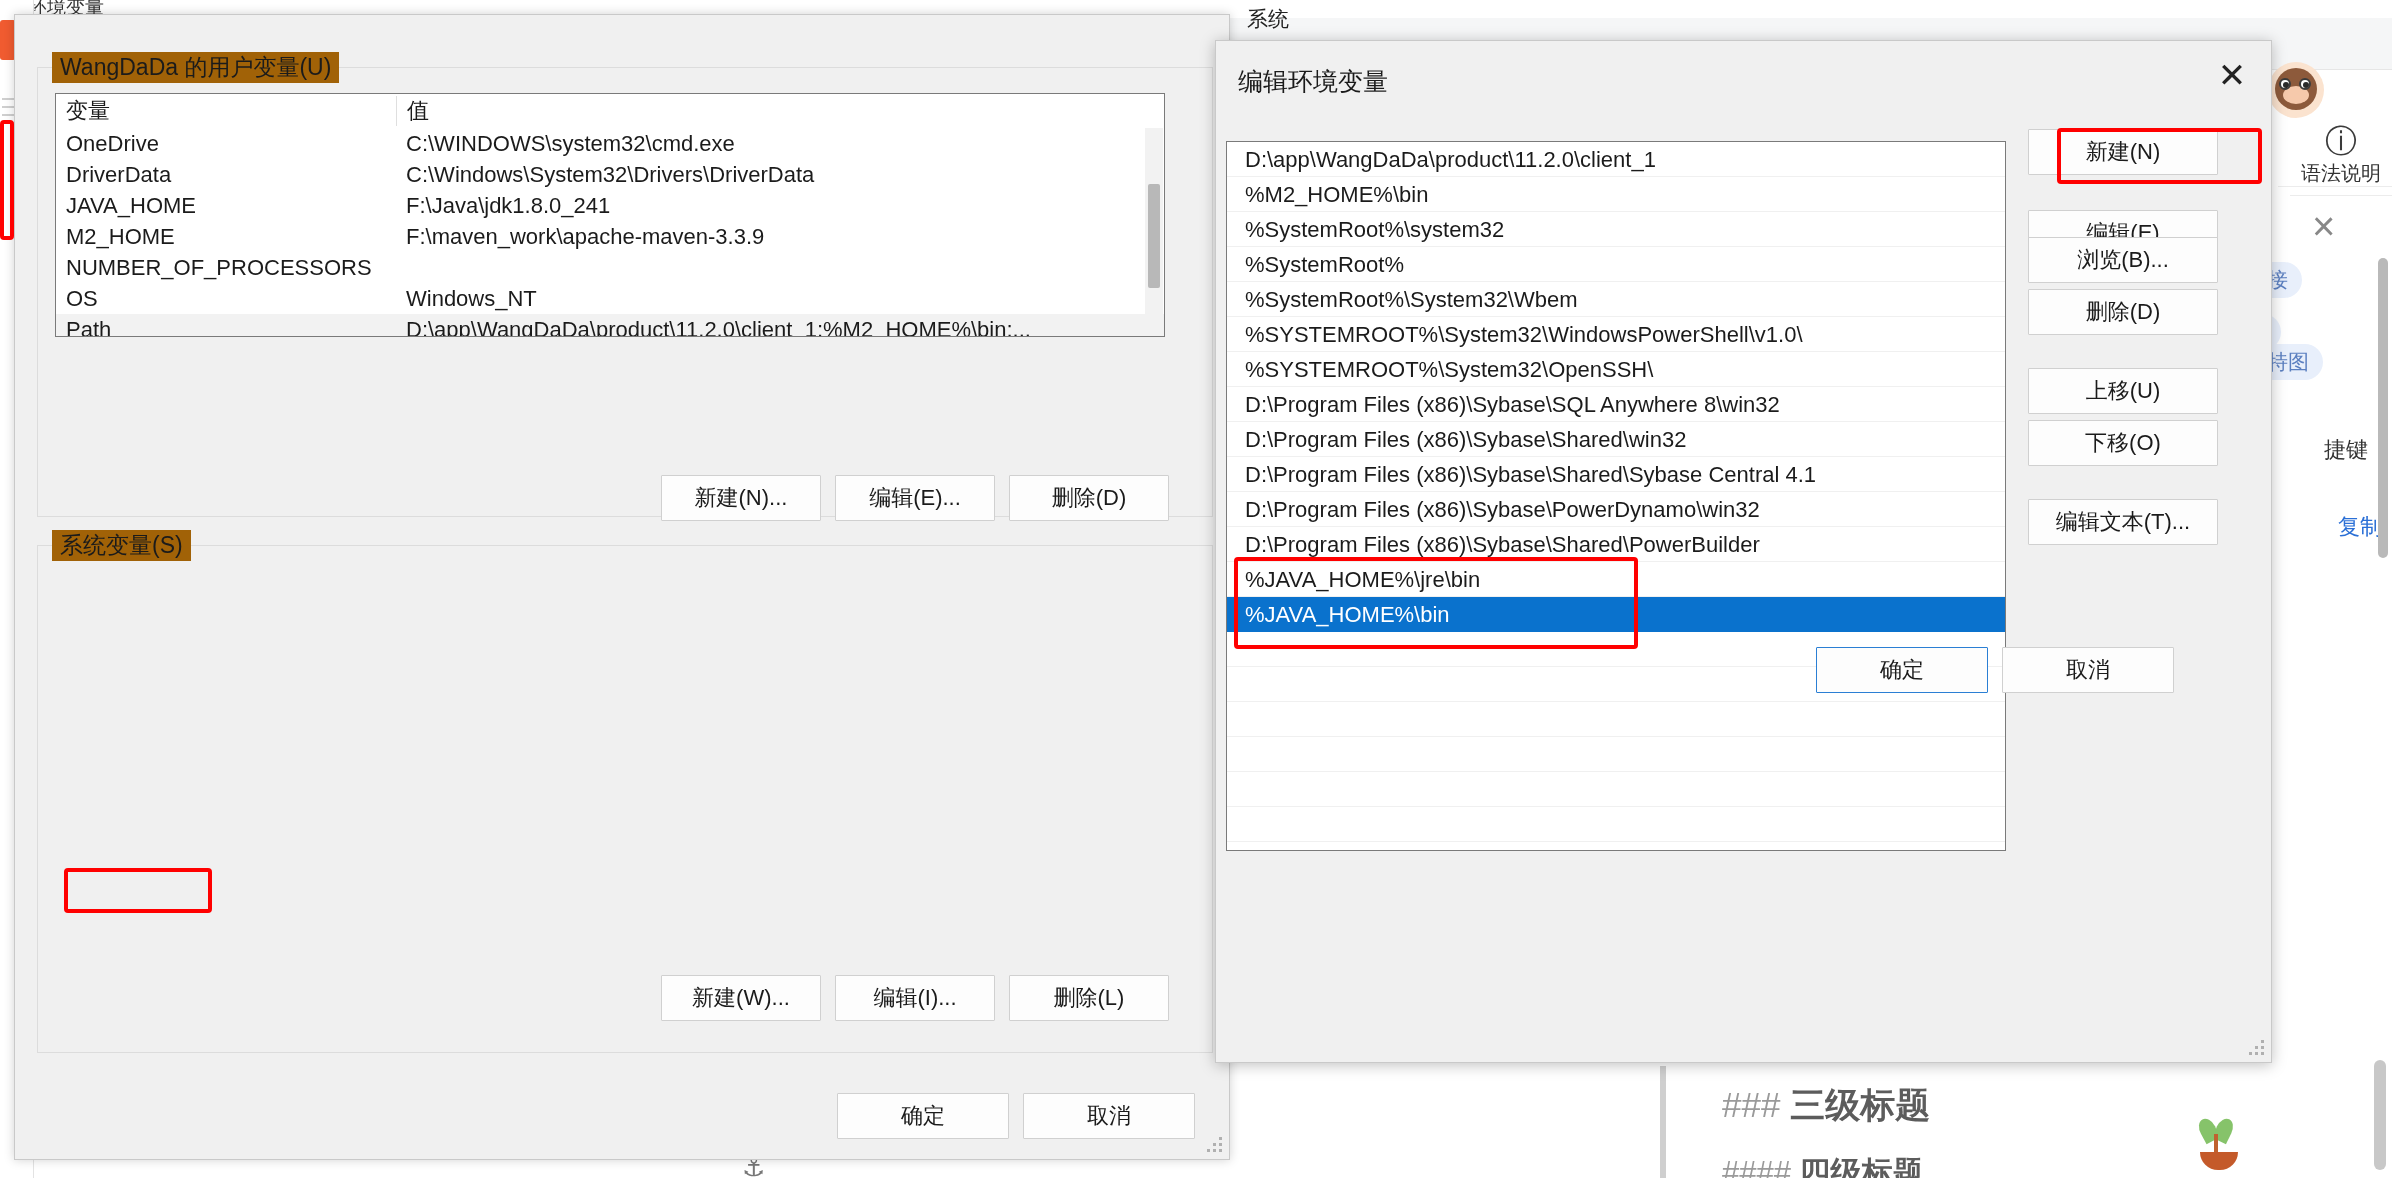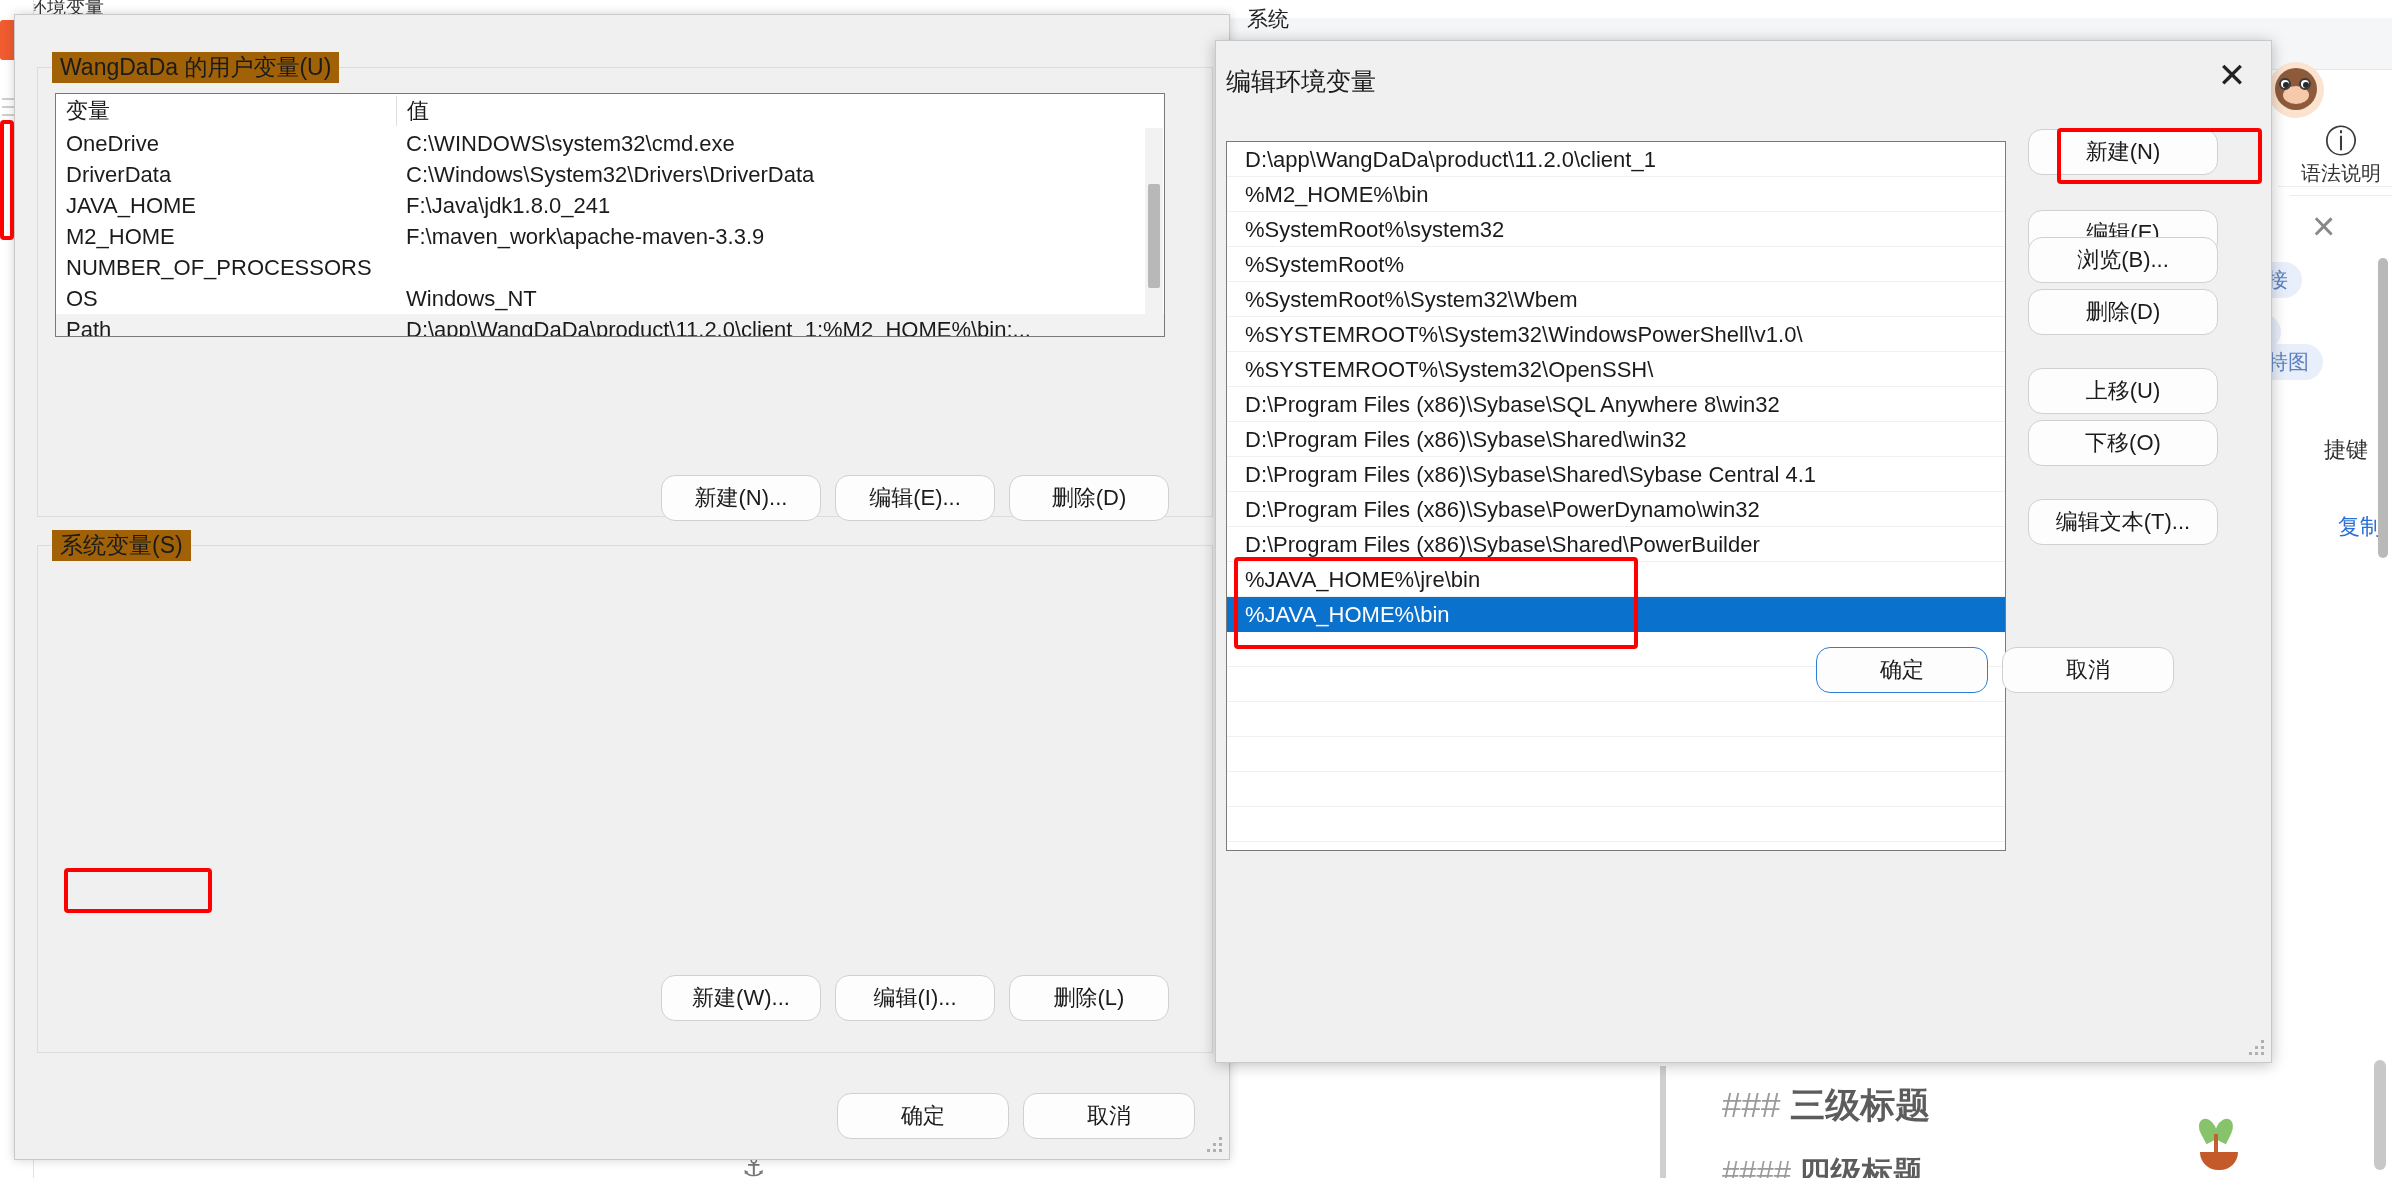--- a/index.html
+++ b/index.html
@@ -210,40 +210,40 @@
   .vt-scroll {
     position: absolute; right: 1px; top: 34px; width: 18px; bottom: 1px;
     background: #f2f2f2;
   }
   .vt-scroll .thumb {
     position: absolute; left: 3px; width: 12px; background: #b8b8b8; border-radius: 2px;
   }
 
   .btnrow { position: absolute; display: flex; gap: 14px; }
   .btn {
-    background: #fdfdfd; border: 1px solid #d0d0d0; border-radius: 14px;
+    background: #fdfdfd; border: 1px solid #d0d0d0; border-radius: 1px;
     font-size: 22px; color: #1b1b1b; height: 46px; min-width: 160px;
     display: flex; align-items: center; justify-content: center;
     font-family: "Liberation Sans", sans-serif;
   }
   .btn.primary { border: 1px solid #2b7fd4; }
 
   #user-btns { left: 646px; top: 460px; }
   #sys-btns  { left: 646px; top: 960px; }
   #main-ok-cancel { left: 822px; top: 1078px; }
   #main-ok-cancel .btn { min-width: 172px; }
 
   
   .dlg-edit {
     position: absolute; left: 1215px; top: 40px; width: 1057px; height: 1023px;
     background: #f0f0f0; border: 1px solid #c9c9c9;
     box-shadow: 0 2px 14px rgba(0,0,0,0.25);
   }
   .dlg-edit-title {
-    position: absolute; left: 10px; top: 24px; font-size: 25px; color: #1b1b1b;
+    position: absolute; left: 22px; top: 24px; font-size: 25px; color: #1b1b1b;
   }
   .dlg-edit-close {
     position: absolute; right: 10px; top: 10px; width: 58px; height: 48px;
     display: flex; align-items: center; justify-content: center;
     font-size: 34px; color: #222; font-weight: 300;
   }
   .path-list {
     position: absolute; left: 10px; top: 100px; width: 780px; height: 710px;
     background: #ffffff; border: 1px solid #7a7a7a; overflow: hidden;
   }

